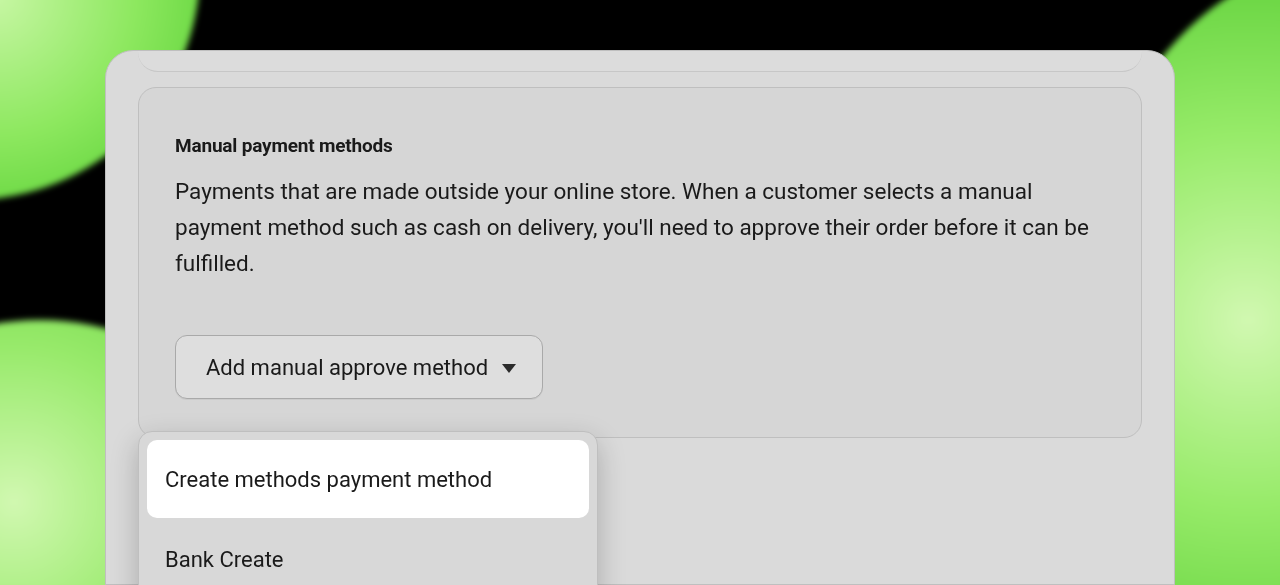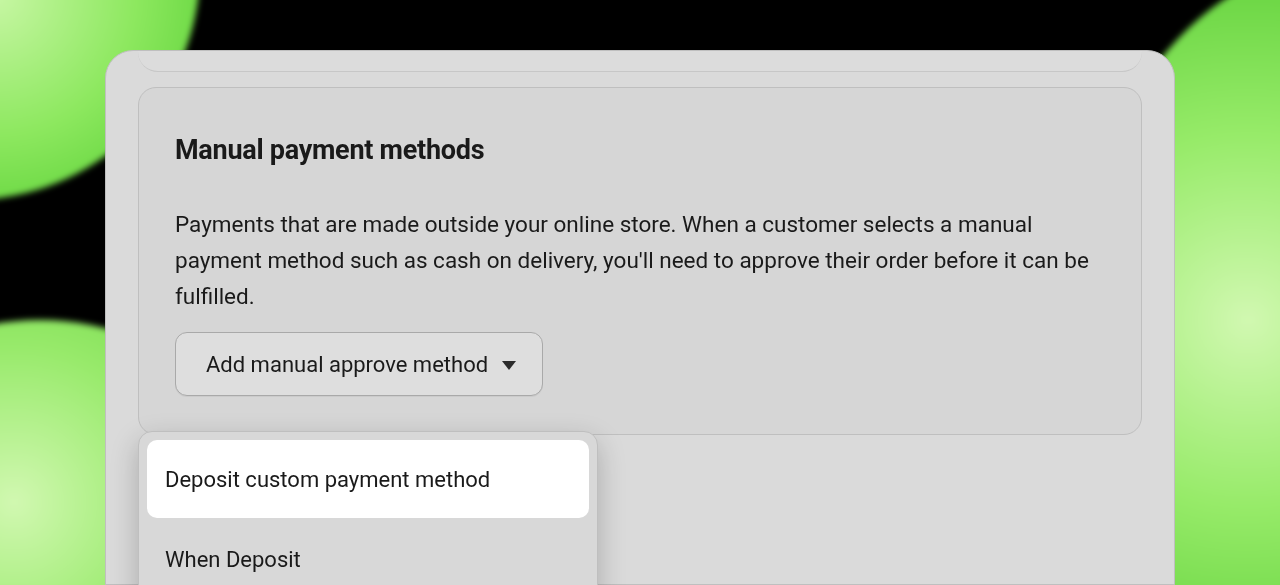--- a/index.html
+++ b/index.html
@@ -7,22 +7,22 @@
   
   .blob{position:absolute;border-radius:50%;filter:blur(3px);}
   .blob-tl{width:460px;height:460px;left:-260px;top:-260px;background:radial-gradient(circle at 55% 55%, #c9f7a6 0%, #8de85f 40%, #5dd238 70%, #3bbd28 100%);}
   .blob-bl{width:520px;height:520px;left:-220px;top:320px;background:radial-gradient(circle at 45% 35%, #d1f8b1 0%, #98ea6b 35%, #6dd644 65%, #45c22e 100%);}
   .blob-r{width:560px;height:720px;right:-360px;top:-40px;background:radial-gradient(circle at 30% 50%, #d1f8b1 0%, #97eb69 35%, #6fd847 60%, #4cc834 100%);border-radius:48%;}
   
   .panel-outer{position:absolute;left:105px;top:50px;width:1070px;height:535px;background:#dadada;border-radius:28px 28px 0 0;box-sizing:border-box;border:1px solid #bfbfbf;overflow:visible;}
   .panel-outer::before{content:"";position:absolute;left:32px;right:32px;top:0;height:20px;border-bottom:1px solid #c7c7c7;border-radius:0 0 20px 20px;background:#dcdcdc;}
   
   .card{position:absolute;left:32px;right:32px;top:36px;background:#d6d6d6;border:1px solid #bfbfbf;border-radius:18px;box-sizing:border-box;padding:46px 36px 38px 36px;}
-  .card h2{margin:0 0 40px 0;font-size:27px;font-weight:700;color:#1a1a1a;letter-spacing:-0.01em;}
-  .card p{margin:0 0 18px 0;font-size:22.5px;line-height:1.6;color:#1a1a1a;max-width:920px;}
+  .card h2{margin:0 0 16px 0;font-size:19px;font-weight:700;color:#1a1a1a;letter-spacing:-0.01em;}
+  .card p{margin:0 0 54px 0;font-size:22.5px;line-height:1.6;color:#1a1a1a;max-width:920px;}
   
   .dd-btn{display:inline-flex;align-items:center;gap:14px;height:62px;padding:0 26px 0 30px;background:#dedede;border:1px solid #a9a9a9;border-radius:12px;font-size:22px;color:#1a1a1a;cursor:pointer;box-shadow:0 1px 0 rgba(0,0,0,0.05);}
   .caret{width:0;height:0;border-left:7px solid transparent;border-right:7px solid transparent;border-top:9px solid #2b2b2b;margin-top:2px;}
   
   .popover{position:absolute;left:32px;top:380px;width:442px;background:#d8d8d8;border:1px solid #bfbfbf;border-radius:14px;padding:8px;box-shadow:0 10px 28px rgba(0,0,0,0.22);}
   .menu-item{display:flex;align-items:center;height:78px;border-radius:10px;font-size:22px;color:#1a1a1a;cursor:pointer;padding:0 18px;}
   .menu-item.hover{background:#fff;}
   .menu-item + .menu-item{margin-top:2px;}
 </style>
 </head>
@@ -39,20 +39,20 @@
       <p>Payments that are made outside your online store. When a customer selects a manual payment method such as cash on delivery, you'll need to approve their order before it can be fulfilled.</p>
 
       <div class="dd-btn">
         <span>Add manual approve method</span>
         <span class="caret"></span>
       </div>
     </div>
 
     <div class="popover">
       <div class="menu-item hover">
-        <span>Deposit custom payment method</span>
+        <span>Create methods payment method</span>
       </div>
       <div class="menu-item">
-        <span>When Deposit</span>
+        <span>Bank Create</span>
       </div>
     </div>
   </div>
 </div>
 
 </body></html>

